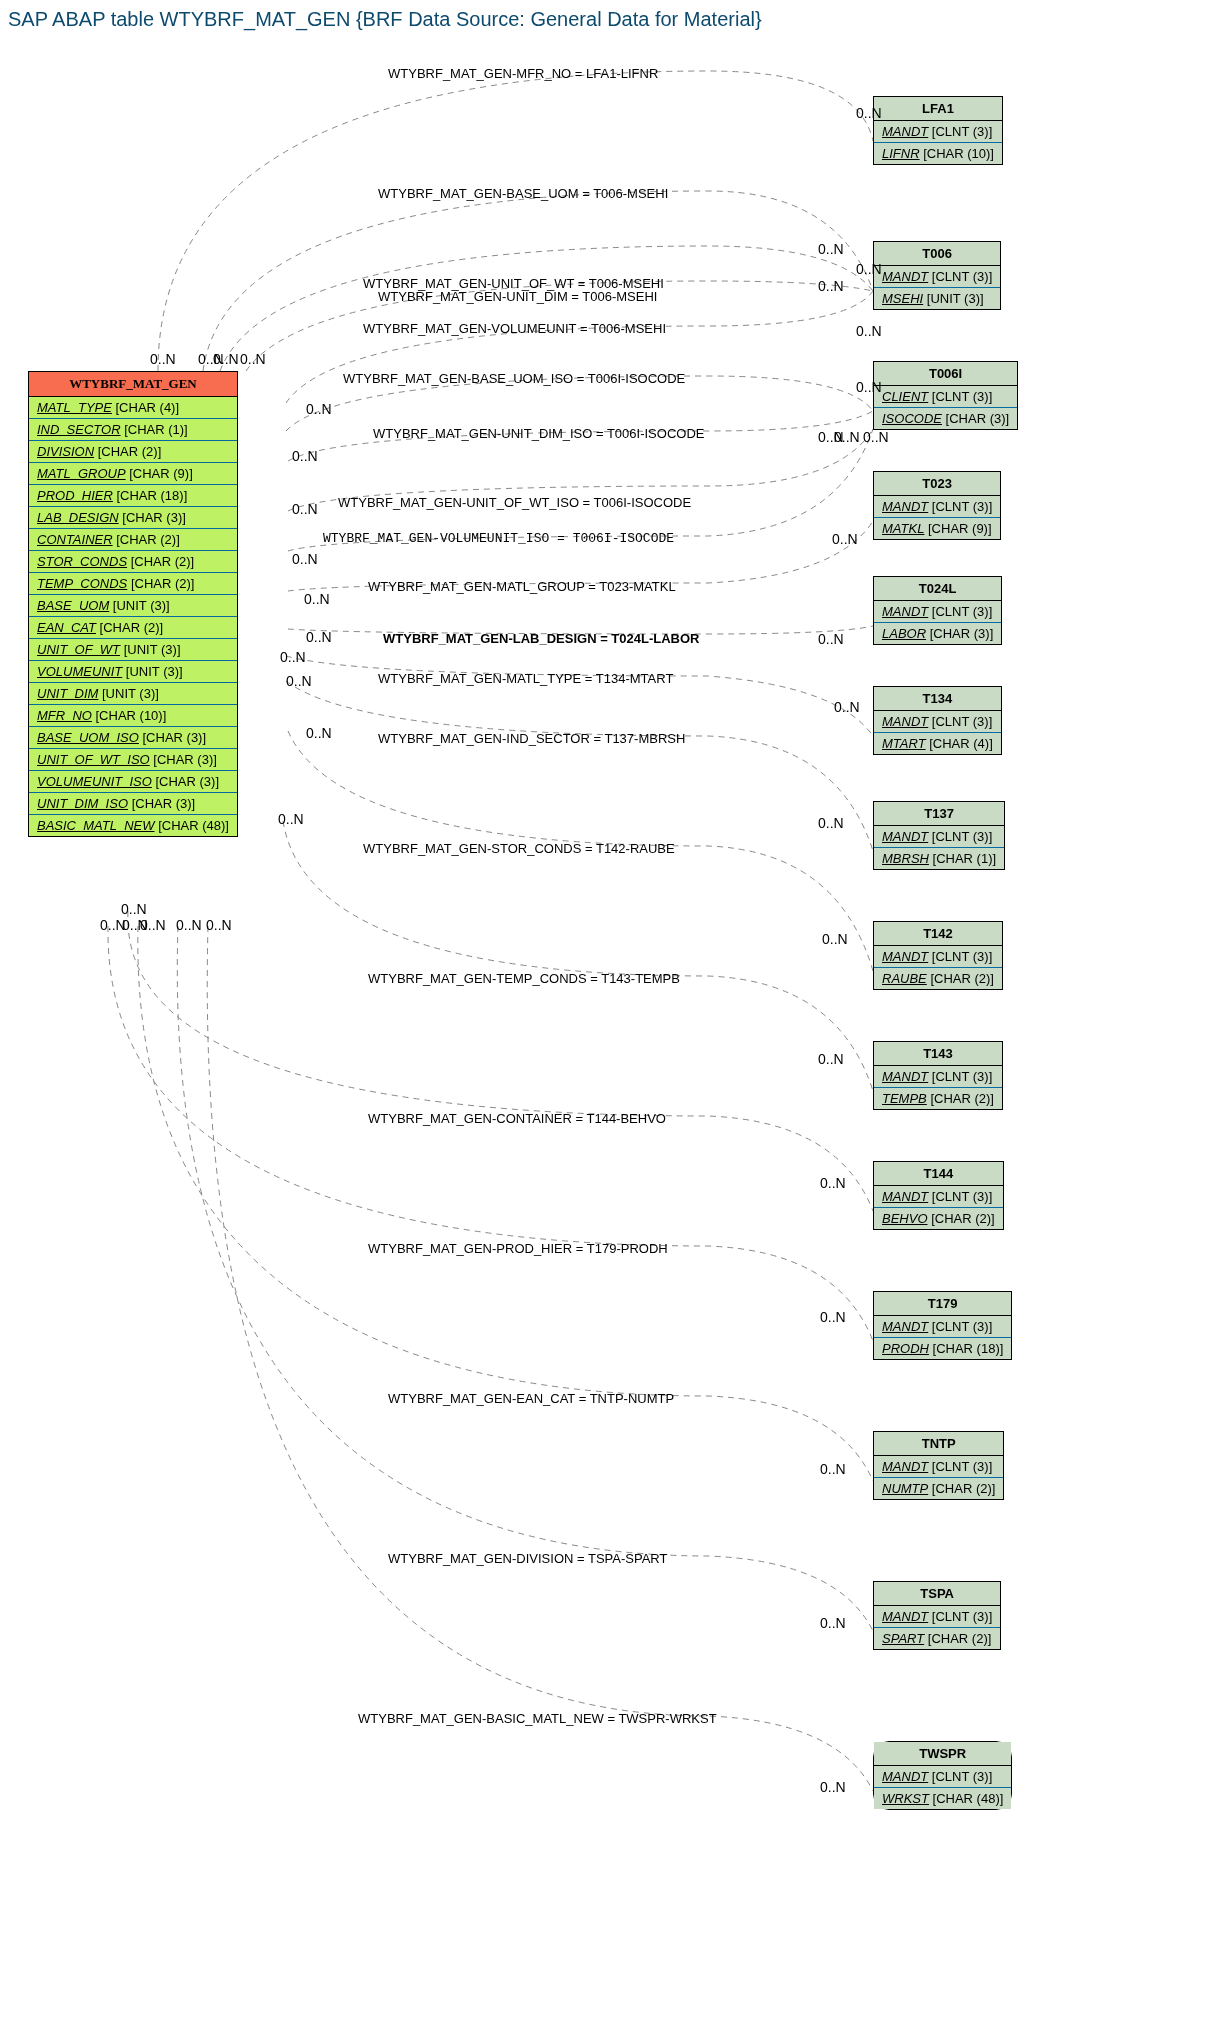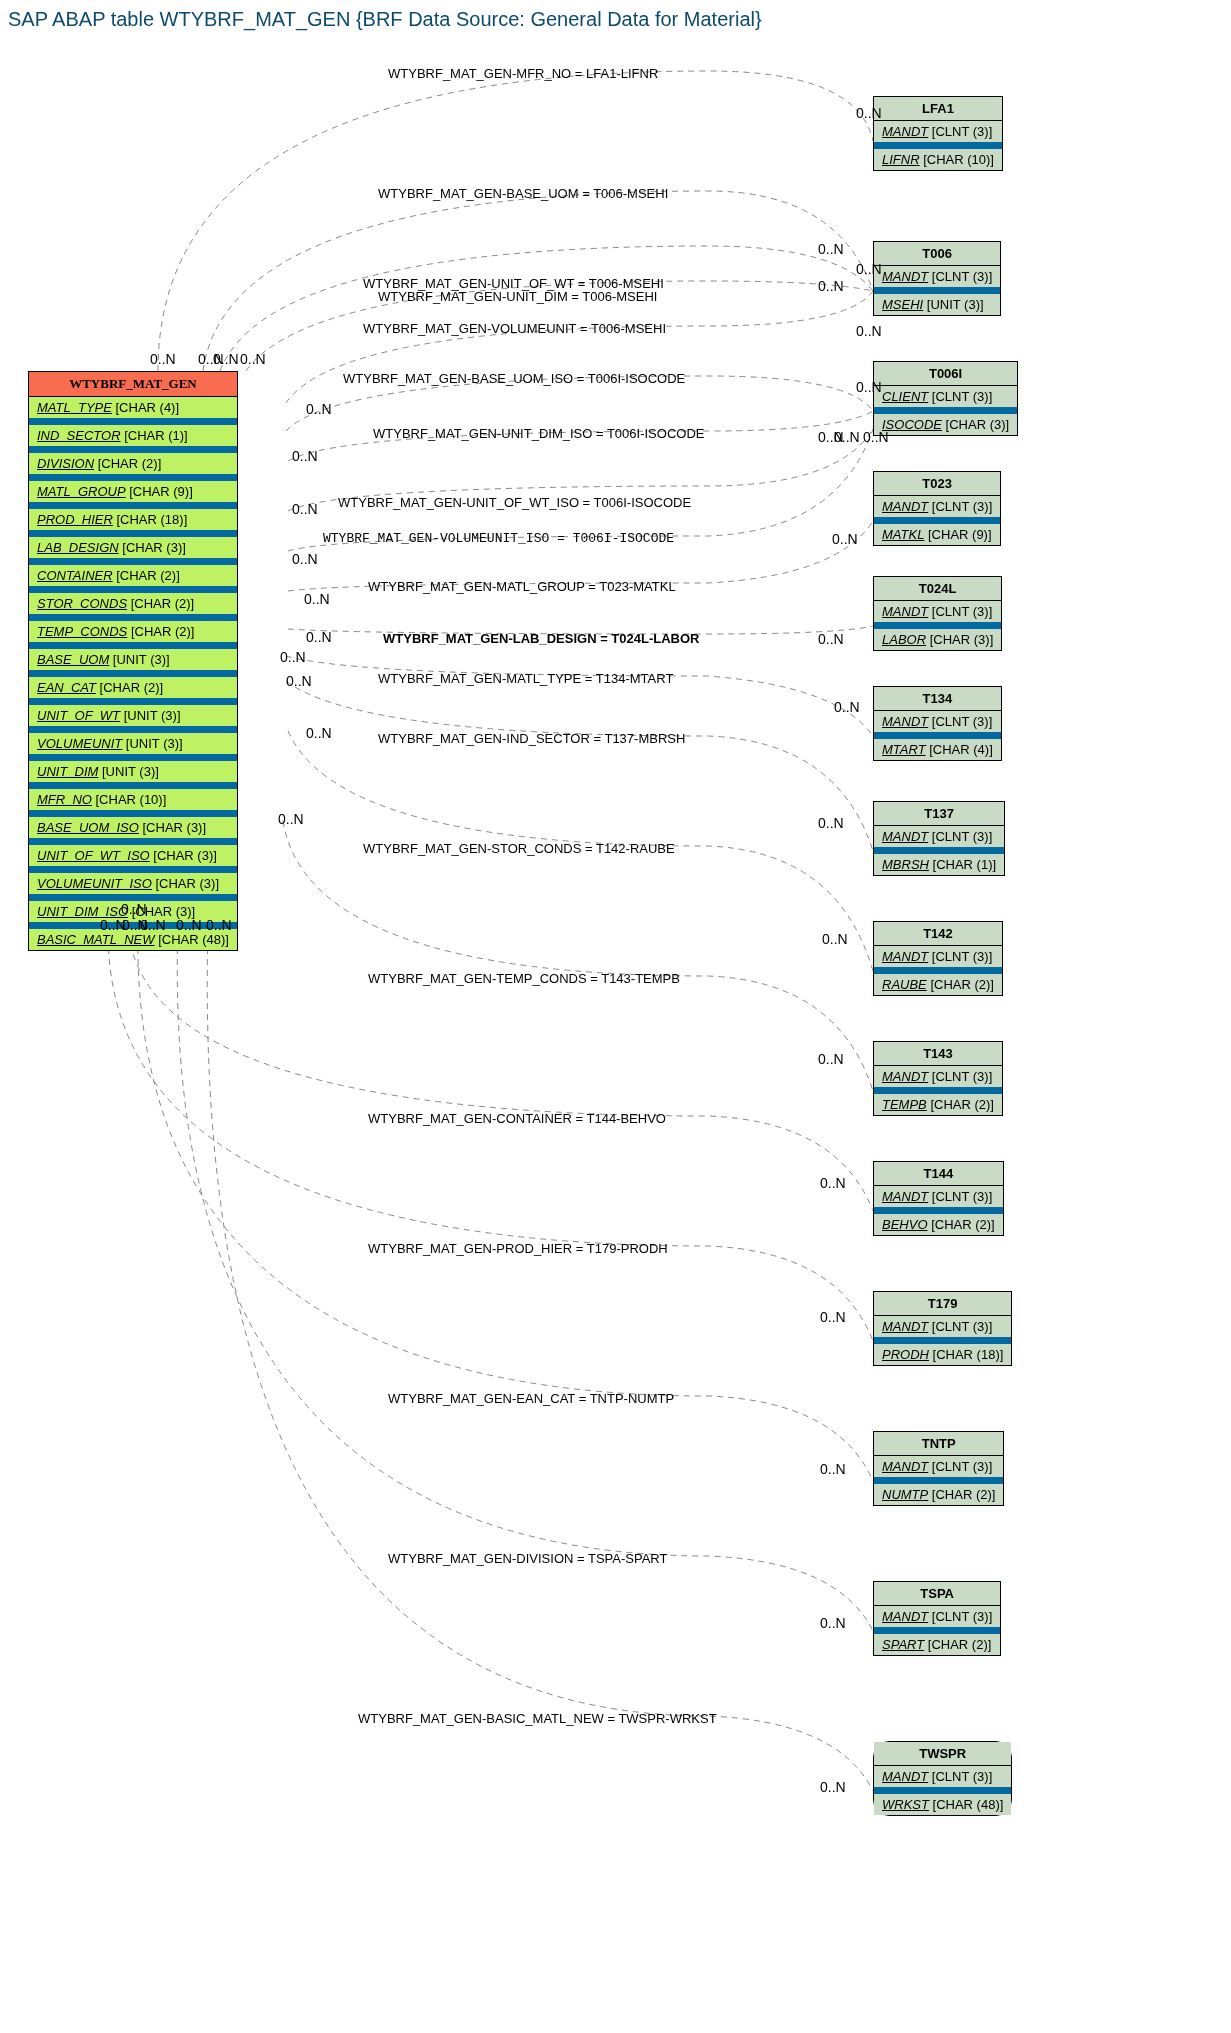--- a/index.html
+++ b/index.html
@@ -27,21 +27,21 @@
   }
   .entity-header {
     font-weight: bold;
     text-align: center;
     padding: 4px 8px;
     border-bottom: 1px solid #000;
     white-space: nowrap;
   }
   .entity-row {
     padding: 3px 8px;
-    border-bottom: 7px solid #0369a1;
+    border-bottom: 1px solid #0369a1;
     font-style: italic;
     white-space: nowrap;
   }
   .entity-row:last-child { border-bottom: none; }
   .entity-row .fname { text-decoration: underline; }
   .entity-row .ftype { font-style: normal; }
   .main-entity .entity-header { background: #f86c4f; font-family: Liberation Serif, serif; }
   .main-entity .entity-row   { background: #bef264; }
   .ref-entity  .entity-header { background: #c9dac5; }
   .ref-entity  .entity-row    { background: #c9dac5; }

